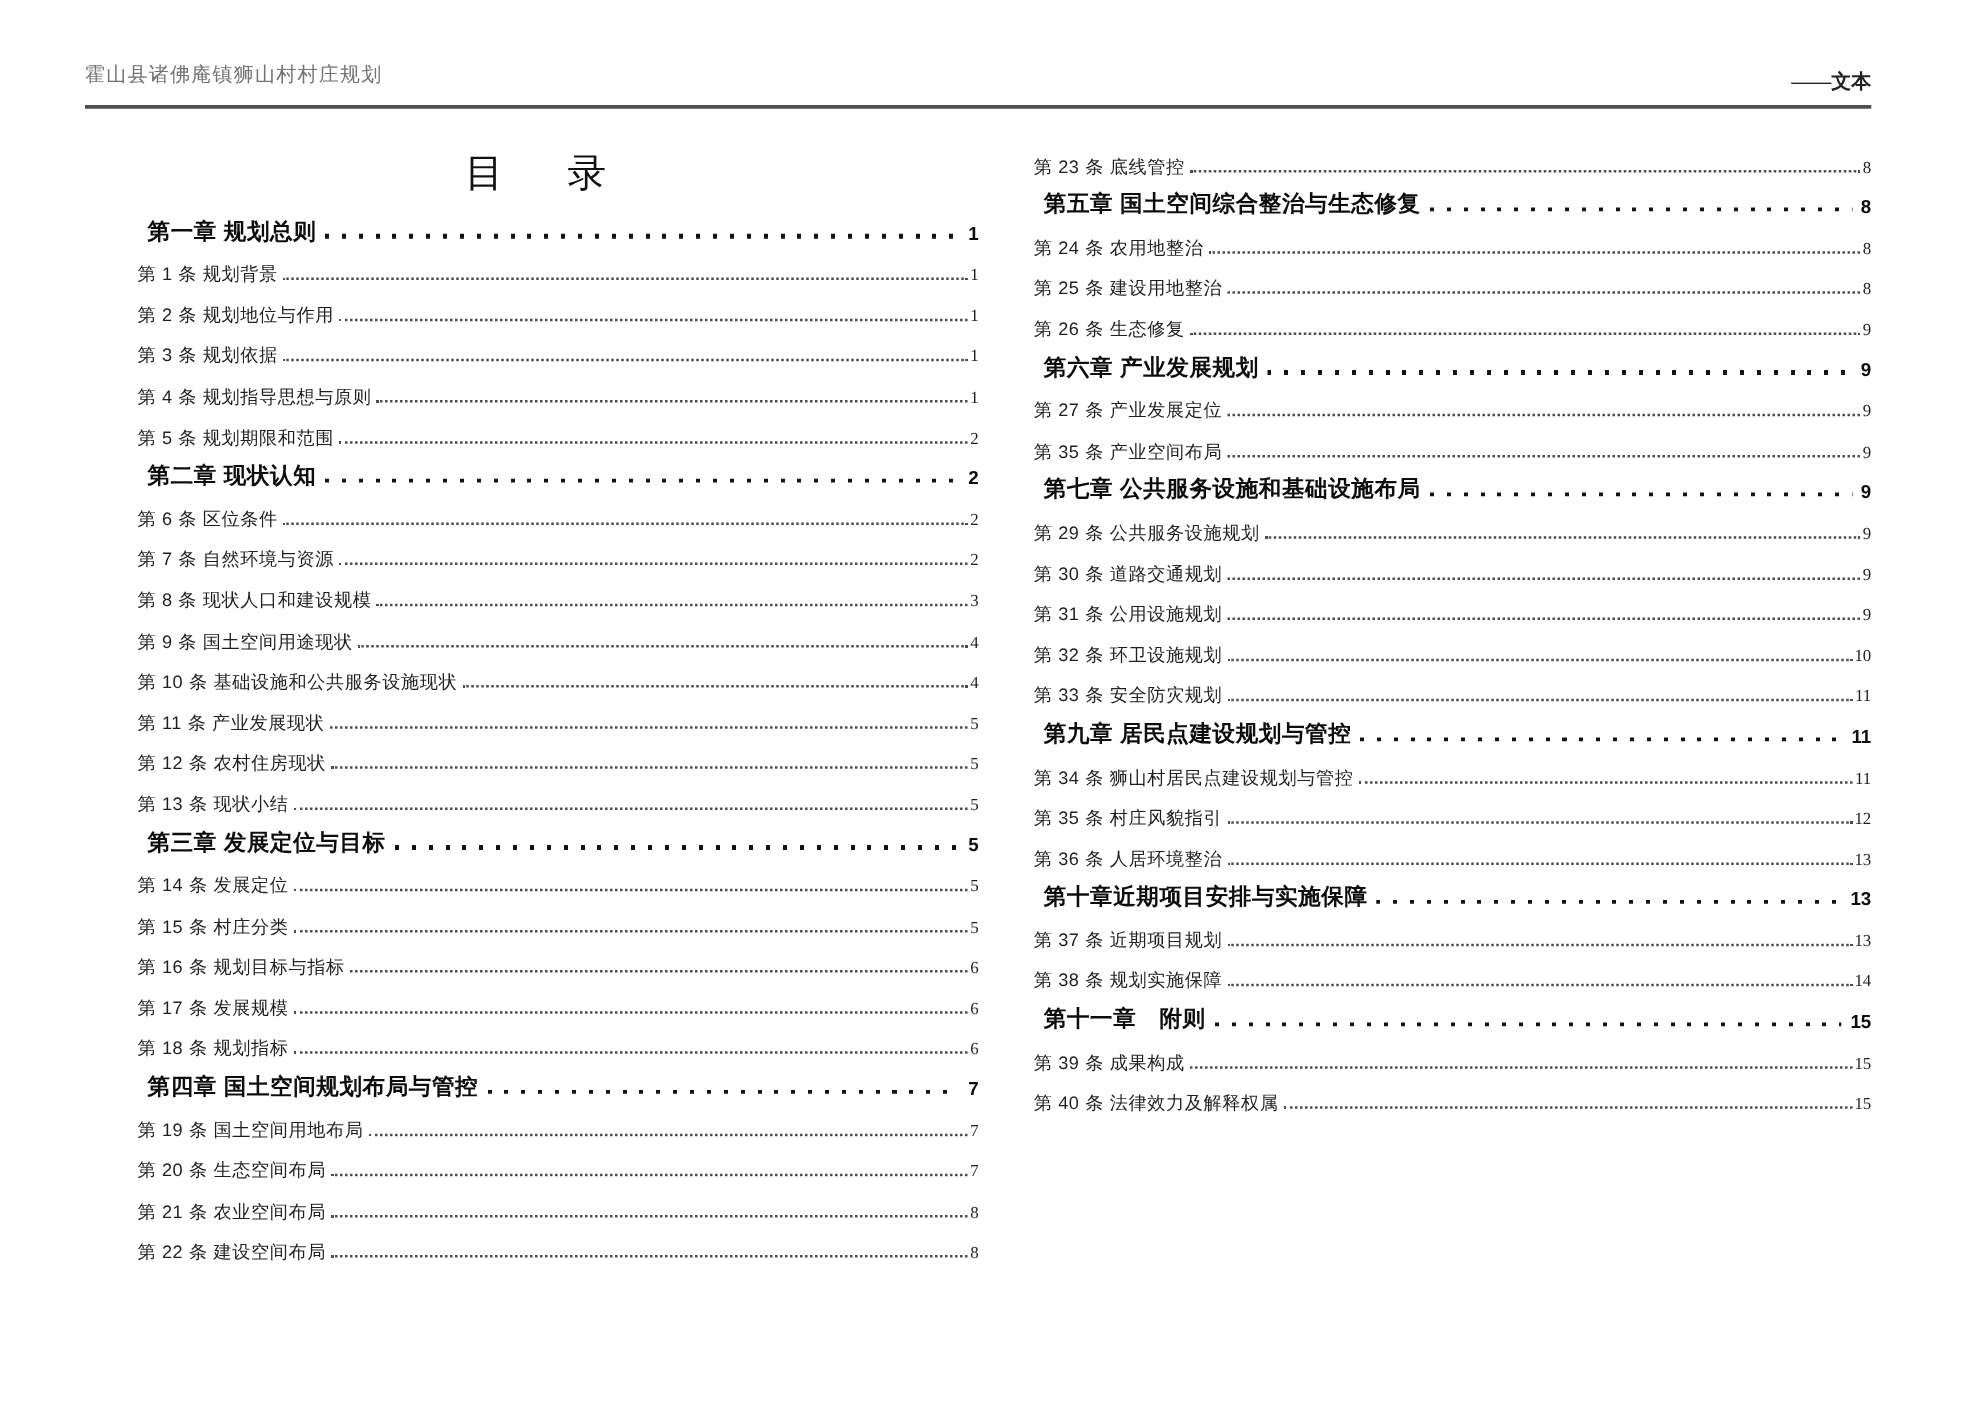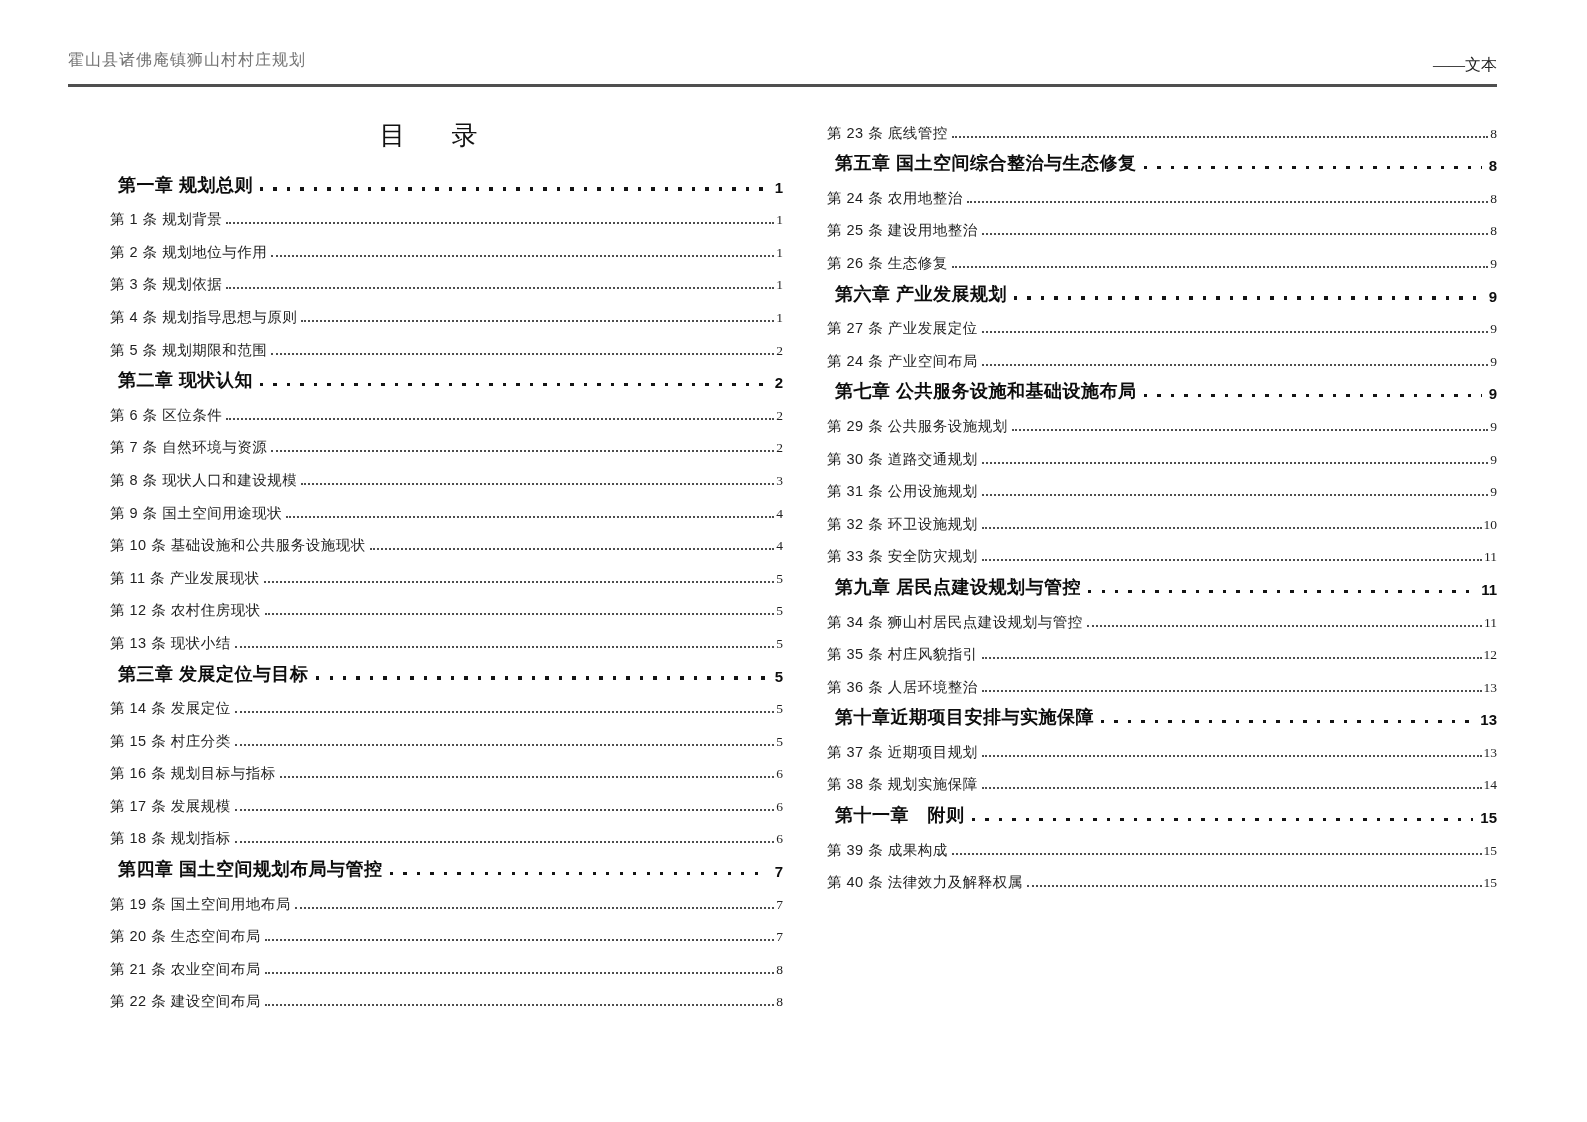--- a/index.html
+++ b/index.html
@@ -15,33 +15,33 @@
   
   .hdr-left {
     position:absolute; left:68px; top:50px;
     font-family:"Liberation Serif", serif;
     font-size:16px; color:#737373; letter-spacing:1px;
     white-space:nowrap;
   }
   .hdr-right {
     position:absolute; right:90px; top:55px;
     font-family:"Liberation Serif", serif;
-    font-size:16px; color:#222; white-space:nowrap;
+    font-size:16px; color:#222; white-space:nowrap;font-weight:bold;
   }
   .hdr-rule {
     position:absolute; left:68px; right:90px; top:84px;
     height:3px; background:#4f4f4f;
   }
 
   
   .toc-title {
     position:absolute; left:97px; top:118px; width:673px;
     text-align:center;
     font-family:"Liberation Serif", serif;
-    font-size:26px; color:#111;
+    font-size:31px; color:#111;
     letter-spacing:10px; white-space:nowrap;
   }
 
   
   .col { position:absolute; }
   .col-left  { left:110px;  top:164px; width:673px; }
   .col-right { left:827px; top:110px; width:670px; }
 
   
   .row {
@@ -251,21 +251,21 @@
         <span class="lbl">第六章 产业发展规划</span>
         <span class="leader"></span>
         <span class="pg">9</span>
       </div>
     <div class="row article">
         <span class="lbl">第 27 条 产业发展定位</span>
         <span class="leader"></span>
         <span class="pg">9</span>
       </div>
     <div class="row article">
-        <span class="lbl">第 24 条 产业空间布局</span>
+        <span class="lbl">第 35 条 产业空间布局</span>
         <span class="leader"></span>
         <span class="pg">9</span>
       </div>
     <div class="row chapter">
         <span class="lbl">第七章 公共服务设施和基础设施布局</span>
         <span class="leader"></span>
         <span class="pg">9</span>
       </div>
     <div class="row article">
         <span class="lbl">第 29 条 公共服务设施规划</span>

